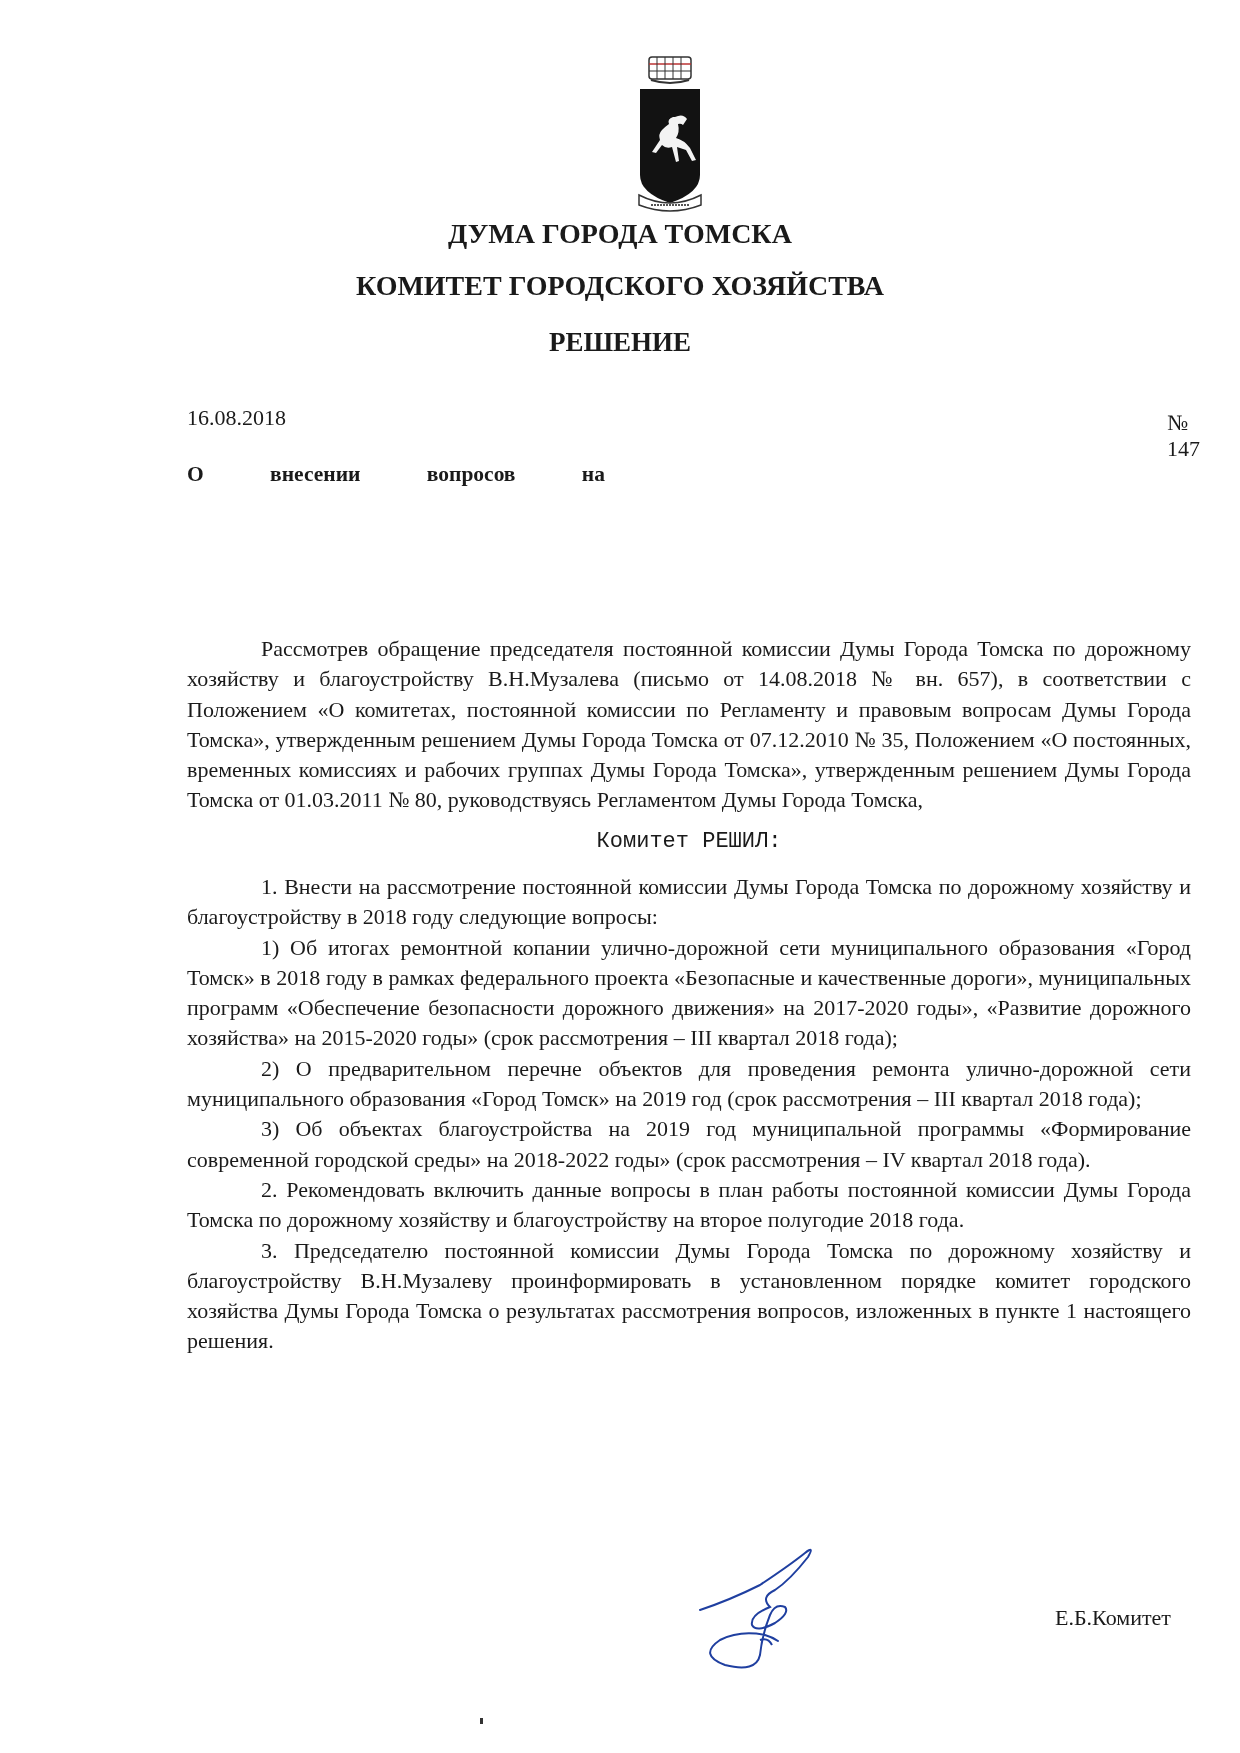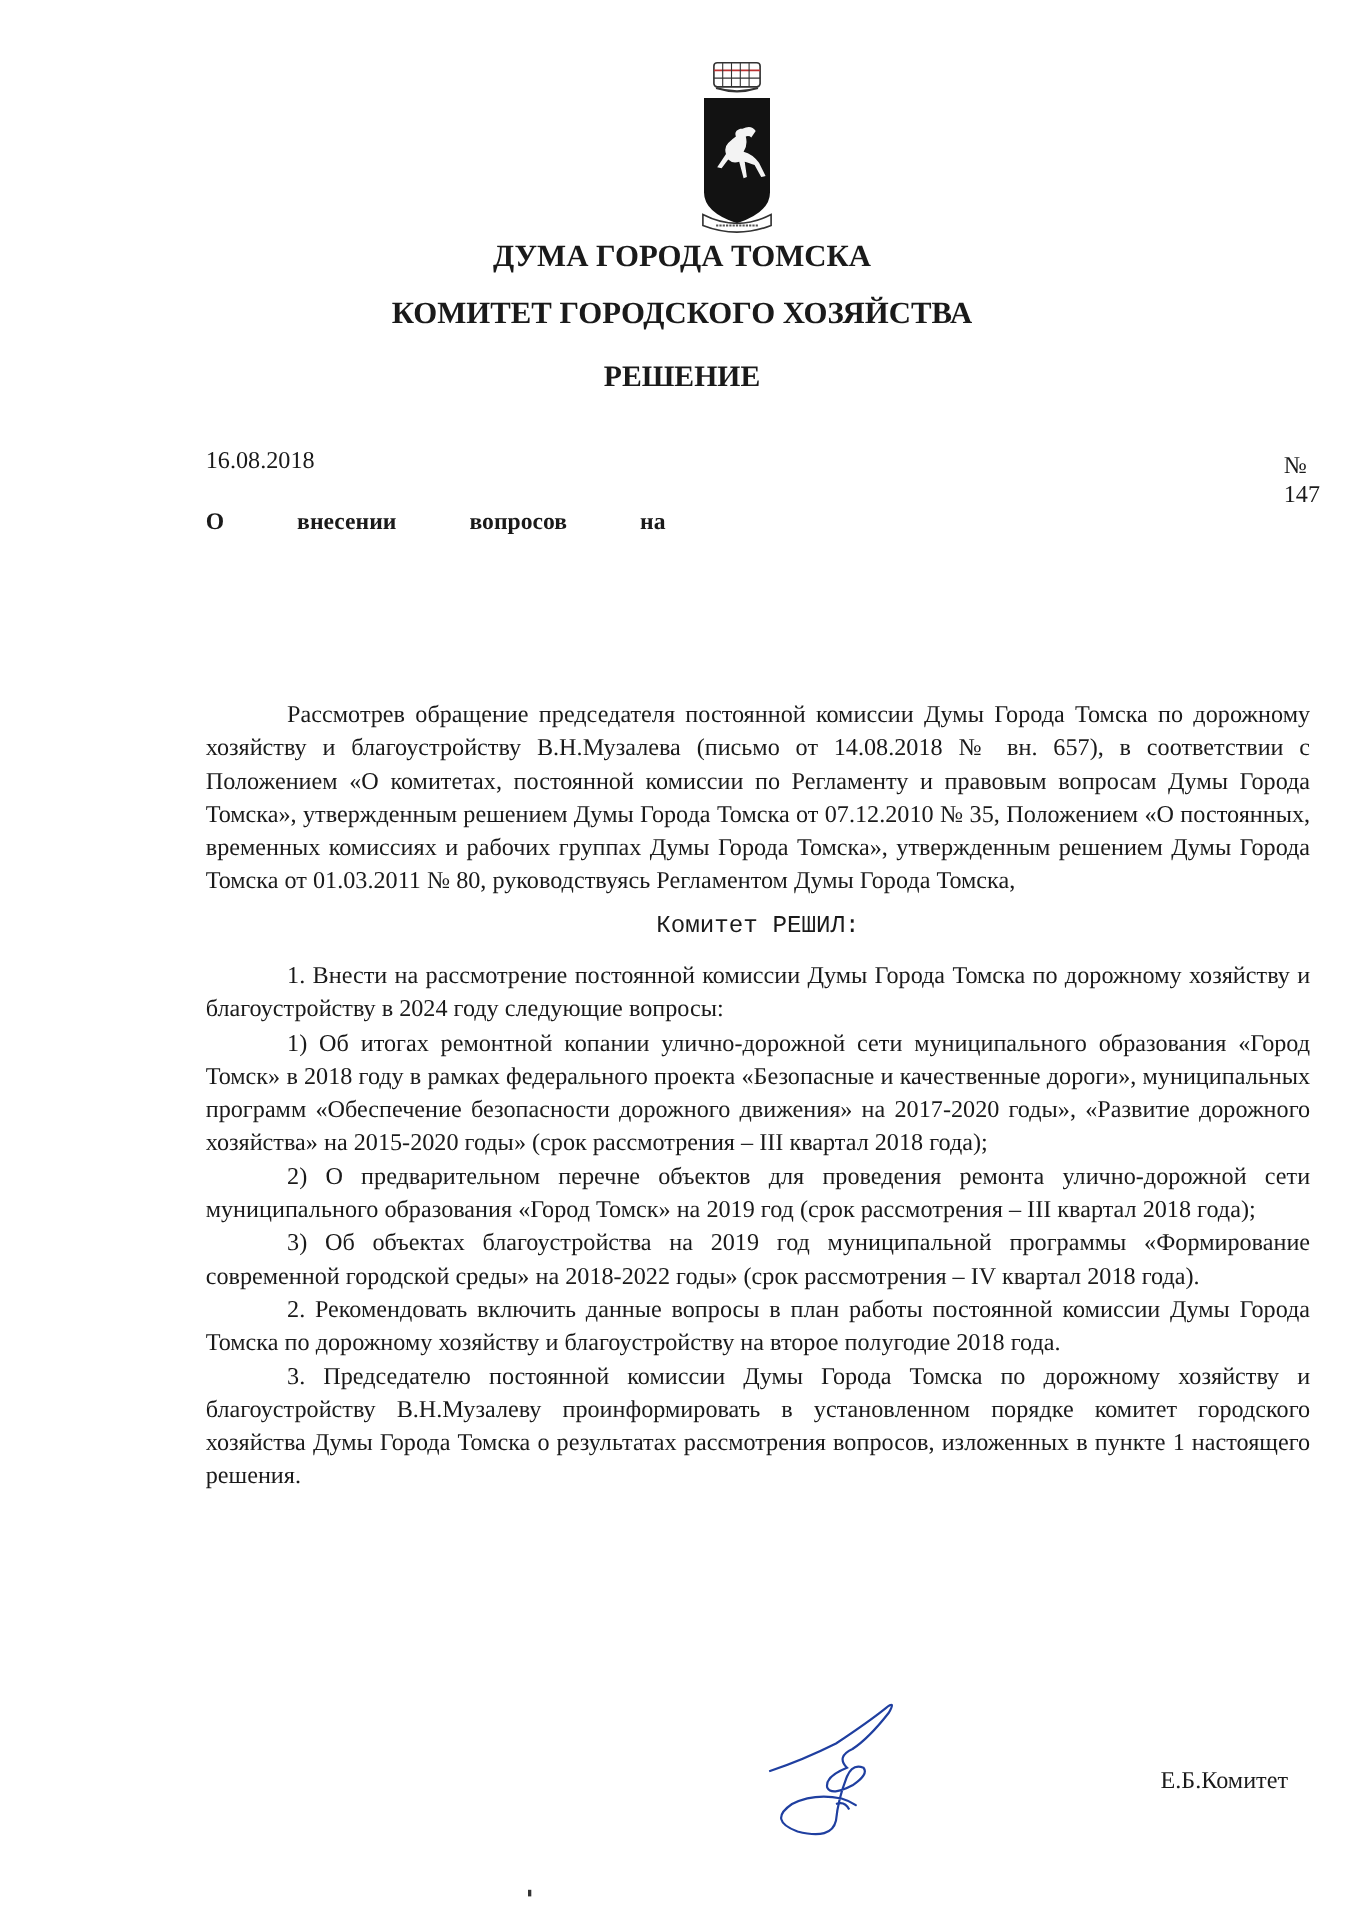--- a/index.html
+++ b/index.html
@@ -80,21 +80,21 @@
 
   <div class="body p-intro">
     <p class="para">Рассмотрев обращение председателя постоянной комиссии Думы Города Томска по дорожному хозяйству и благоустройству В.Н.Музалева (письмо от 14.08.2018 № вн. 657), в соответствии с Положением «О комитетах, постоянной комиссии по Регламенту и правовым вопросам Думы Города Томска», утвержденным решением Думы Города Томска от 07.12.2010 № 35, Положением «О постоянных, временных комиссиях и рабочих группах Думы Города Томска», утвержденным решением Думы Города Томска от 01.03.2011 № 80, руководствуясь Регламентом Думы Города Томска,</p>
   </div>
 
   <div class="body p-resolved">
     <p class="center-line">Комитет РЕШИЛ:</p>
   </div>
 
   <div class="body p-items">
-    <p class="para">1. Внести на рассмотрение постоянной комиссии Думы Города Томска по дорожному хозяйству и благоустройству в 2024 году следующие вопросы:</p>
+    <p class="para">1. Внести на рассмотрение постоянной комиссии Думы Города Томска по дорожному хозяйству и благоустройству в 2018 году следующие вопросы:</p>
     <p class="para">1) Об итогах ремонтной копании улично-дорожной сети муниципального образования «Город Томск» в 2018 году в рамках федерального проекта «Безопасные и качественные дороги», муниципальных программ «Обеспечение безопасности дорожного движения» на 2017-2020 годы», «Развитие дорожного хозяйства» на 2015-2020 годы» (срок рассмотрения – III квартал 2018 года);</p>
     <p class="para">2) О предварительном перечне объектов для проведения ремонта улично-дорожной сети муниципального образования «Город Томск» на 2019 год (срок рассмотрения – III квартал 2018 года);</p>
     <p class="para">3) Об объектах благоустройства на 2019 год муниципальной программы «Формирование современной городской среды» на 2018-2022 годы» (срок рассмотрения – IV квартал 2018 года).</p>
     <p class="para">2. Рекомендовать включить данные вопросы в план работы постоянной комиссии Думы Города Томска по дорожному хозяйству и благоустройству на второе полугодие 2018 года.</p>
     <p class="para">3. Председателю постоянной комиссии Думы Города Томска по дорожному хозяйству и благоустройству В.Н.Музалеву проинформировать в установленном порядке комитет городского хозяйства Думы Города Томска о результатах рассмотрения вопросов, изложенных в пункте 1 настоящего решения.</p>
   </div>
 
 
   <svg class="signature" viewBox="0 0 190 130">
     <path d="M10 65 Q40 55 70 40 Q100 20 115 8 Q125 0 118 12 Q100 35 85 45 Q70 52 80 62 Q60 70 62 80 Q66 88 85 78 Q100 68 95 62 Q85 58 80 70 Q72 90 70 110 Q66 128 35 120 Q8 110 30 95 Q50 85 75 90 Q82 92 88 96" fill="none" stroke="#1f3fa0" stroke-width="2" stroke-linecap="round"></path>

